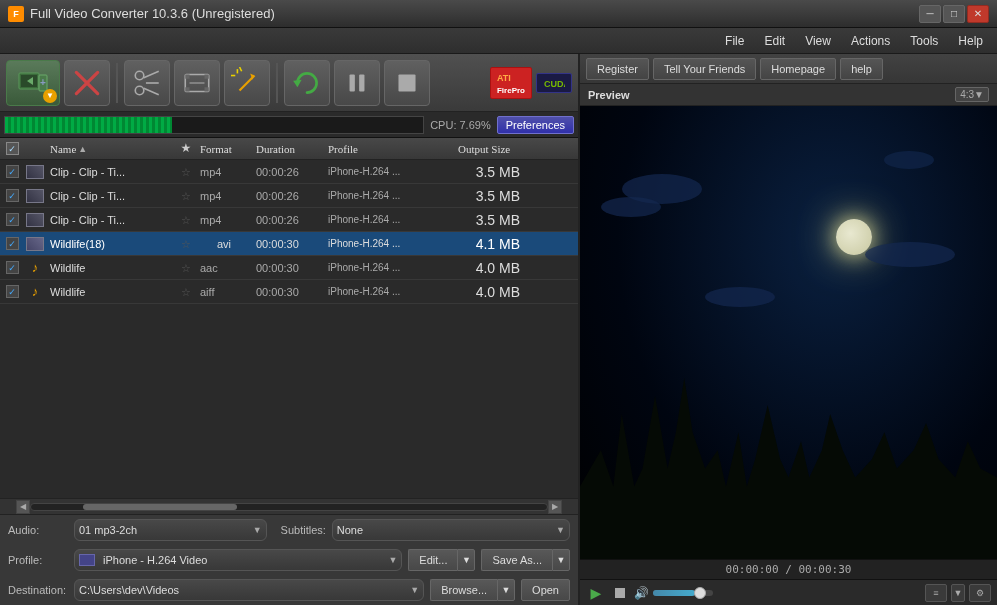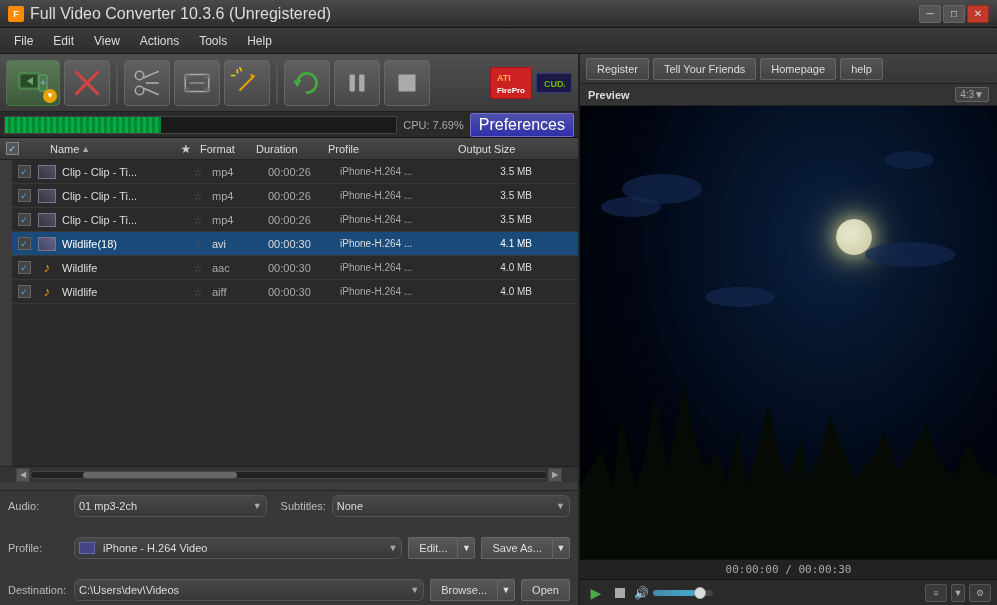--- a/index.html
+++ b/index.html
@@ -2,27 +2,27 @@
 <html><head>
   <meta charset="utf-8">
   <style>
     * { margin: 0; padding: 0; box-sizing: border-box; }
     body { width: 997px; height: 605px; overflow: hidden; font-family: 'Segoe UI', Tahoma, Arial, sans-serif; font-size: 12px; background: #2d2d2d; color: #ccc; }
 
     
     #titlebar { height: 28px; background: linear-gradient(to bottom, #4a4a4a, #2d2d2d); display: flex; align-items: center; padding: 0 8px; justify-content: space-between; border-bottom: 1px solid #111; }
     #titlebar .title-left { display: flex; align-items: center; gap: 6px; }
     #titlebar .app-icon { width: 16px; height: 16px; background: #ff8c00; border-radius: 2px; display: flex; align-items: center; justify-content: center; font-size: 9px; color: white; font-weight: bold; }
-    #titlebar .title-text { font-size: 16px; color: #ddd; }
+    #titlebar .title-text { font-size: 13px; color: #ddd; }
     #titlebar .win-controls { display: flex; gap: 2px; }
     #titlebar .win-btn { width: 22px; height: 18px; display: flex; align-items: center; justify-content: center; font-size: 10px; cursor: pointer; border: 1px solid #666; background: #555; color: #ddd; border-radius: 2px; }
     #titlebar .win-btn.close { background: #c0392b; border-color: #922b21; }
 
     
-    #menubar { height: 26px; background: linear-gradient(to bottom, #3a3a3a, #2e2e2e); display: flex; align-items: center; padding: 0 4px; border-bottom: 1px solid #1a1a1a; }
+    #menubar { height: 26px; background: linear-gradient(to bottom, #3a3a3a, #2e2e2e); display: flex; align-items: center; padding: 0 4px; border-bottom: 1px solid #1a1a1a; justify-content: flex-end; }
     .menu-item { padding: 3px 10px; cursor: pointer; color: #ddd; font-size: 12px; border-radius: 2px; }
 
     
     #main { display: flex; height: calc(605px - 54px); }
 
     
     #left-panel { flex: 0 0 580px; display: flex; flex-direction: column; background: #3c3c3c; border-right: 2px solid #222; }
 
     
     #toolbar { height: 58px; background: linear-gradient(to bottom, #505050, #3a3a3a); display: flex; align-items: center; padding: 4px 6px; gap: 4px; border-bottom: 1px solid #222; }
@@ -31,57 +31,57 @@
     .tb-separator { width: 2px; height: 40px; background: #555; margin: 0 2px; }
     .tb-btn-add { background: linear-gradient(to bottom, #5a7a5a, #3a5a3a); border-color: #4a7a4a; }
     .tb-badge { position: absolute; bottom: 2px; right: 2px; width: 14px; height: 14px; background: #e8a000; border-radius: 50%; font-size: 8px; color: white; display: flex; align-items: center; justify-content: center; }
     .tb-right { margin-left: auto; display: flex; align-items: center; gap: 4px; }
 
     
     #progress-area { height: 26px; background: #2a2a2a; display: flex; align-items: center; padding: 0 4px; gap: 6px; border-bottom: 1px solid #111; }
     .progress-bar-waveform { flex: 1; height: 18px; background: #1a1a1a; border: 1px solid #444; overflow: hidden; position: relative; }
     .waveform-green { height: 100%; background: repeating-linear-gradient(90deg, #00aa44 0px, #00aa44 3px, #008833 3px, #008833 6px); width: 40%; }
     .cpu-text { font-size: 11px; color: #aaa; white-space: nowrap; }
-    .pref-btn { background: linear-gradient(to bottom, #5050aa, #3030aa); border: 1px solid #7070cc; color: white; padding: 2px 8px; cursor: pointer; font-size: 16px; border-radius: 2px; white-space: nowrap; }
-
-    
-    #col-headers { height: 22px; background: linear-gradient(to bottom, #484848, #383838); display: flex; align-items: center; border-bottom: 1px solid #222; padding: 0; }
+    .pref-btn { background: linear-gradient(to bottom, #5050aa, #3030aa); border: 1px solid #7070cc; color: white; padding: 2px 8px; cursor: pointer; font-size: 11px; border-radius: 2px; white-space: nowrap; }
+
+    
+    #col-headers { height: 22px; background: linear-gradient(to bottom, #484848, #383838); display: flex; align-items: center; border-bottom: 1px solid #222; padding: 0; font-family: Liberation Serif, serif; }
     .col-check { width: 24px; flex-shrink: 0; display: flex; align-items: center; justify-content: center; }
     .col-icon { width: 22px; flex-shrink: 0; }
     .col-name { width: 130px; flex-shrink: 0; padding: 0 4px; color: #ddd; font-size: 11px; display: flex; align-items: center; gap: 2px; }
     .col-star { width: 20px; flex-shrink: 0; text-align: center; }
     .col-format { width: 56px; flex-shrink: 0; padding: 0 4px; color: #ddd; font-size: 11px; }
     .col-duration { width: 72px; flex-shrink: 0; padding: 0 4px; color: #ddd; font-size: 11px; }
     .col-profile { width: 130px; flex-shrink: 0; padding: 0 4px; color: #ddd; font-size: 11px; }
     .col-output { width: 70px; flex-shrink: 0; padding: 0 4px; color: #ddd; font-size: 11px; }
     .sort-arrow { color: #aaa; font-size: 9px; }
 
     
-    #file-list { flex: 1; overflow-y: auto; overflow-x: hidden; background: #2a2a2a; margin-left: 12px; }
+    #file-list { flex: 1; overflow-y: auto; overflow-x: hidden; background: #2a2a2a; }
     .file-row { height: 24px; display: flex; align-items: center; border-bottom: 1px solid #383838; cursor: pointer; }
     .file-row.selected { background: #1a4a7a; }
     .file-row .col-check { width: 24px; }
     .file-row .col-icon { width: 22px; display: flex; align-items: center; justify-content: center; }
     .file-row .col-name { width: 130px; color: #ddd; font-size: 11px; overflow: hidden; text-overflow: ellipsis; white-space: nowrap; }
     .file-row .col-star { width: 20px; text-align: center; }
     .file-row .col-format { width: 56px; color: #aaa; font-size: 11px; padding: 0 4px; }
     .file-row .col-duration { width: 72px; color: #aaa; font-size: 11px; padding: 0 4px; }
     .file-row .col-profile { width: 130px; color: #aaa; font-size: 10px; padding: 0 4px; overflow: hidden; text-overflow: ellipsis; white-space: nowrap; }
-    .file-row .col-output { width: 70px; color: #ddd; font-size: 10px; padding: 0 4px; text-align: right; }
+    .file-row .col-output { width: 70px; color: #ddd; font-size: 14px; padding: 0 4px; text-align: right; }
     .audio-icon { color: #e8a000; font-size: 13px; }
     .video-icon-small { width: 18px; height: 14px; background: linear-gradient(45deg, #334, #556); border: 1px solid #778; }
 
     
     #scrollbar-area { height: 16px; background: #333; border-top: 1px solid #222; display: flex; align-items: center; padding: 0 16px; }
     .h-scrollbar { flex: 1; height: 8px; background: #222; border: 1px solid #444; border-radius: 4px; position: relative; }
     .h-scrollbar-thumb { width: 30%; height: 100%; background: #666; border-radius: 4px; margin-left: 10%; }
     .scroll-arrow { width: 14px; height: 14px; background: #555; border: 1px solid #444; display: flex; align-items: center; justify-content: center; font-size: 8px; color: #aaa; cursor: pointer; }
 
     
-    #bottom-controls { background: #383838; border-top: 1px solid #222; padding: 4px 8px; display: flex; flex-direction: column; gap: 20px; margin-top: 8px; }
+    #bottom-controls { background: #383838; border-top: 1px solid #222; padding: 4px 8px; display: flex; flex-direction: column; gap: 8px; }
     .ctrl-row { display: flex; align-items: center; gap: 6px; }
     .ctrl-label { color: #bbb; font-size: 11px; width: 60px; flex-shrink: 0; }
     .ctrl-select { flex: 1; height: 22px; background: linear-gradient(to bottom, #484848, #383838); border: 1px solid #555; color: #ddd; font-size: 11px; padding: 0 4px; cursor: pointer; border-radius: 6px; display: flex; align-items: center; justify-content: space-between; }
     .select-arrow { color: #aaa; font-size: 9px; }
     .ctrl-btn { height: 22px; padding: 0 10px; background: linear-gradient(to bottom, #585858, #484848); border: 1px solid #666; color: #ddd; font-size: 11px; cursor: pointer; border-radius: 2px; white-space: nowrap; }
     .ctrl-btn-split { display: flex; }
     .ctrl-btn-main { height: 22px; padding: 0 10px; background: linear-gradient(to bottom, #585858, #484848); border: 1px solid #666; border-right: none; color: #ddd; font-size: 11px; cursor: pointer; border-radius: 2px 0 0 2px; white-space: nowrap; }
     .ctrl-btn-drop { height: 22px; width: 18px; background: linear-gradient(to bottom, #585858, #484848); border: 1px solid #666; color: #ddd; font-size: 9px; cursor: pointer; border-radius: 0 2px 2px 0; display: flex; align-items: center; justify-content: center; }
     .profile-icon { width: 16px; height: 12px; background: #448; border: 1px solid #66a; margin-right: 4px; display: inline-block; }
 
@@ -326,21 +326,21 @@
 
       <div class="file-row selected">
         <div class="col-check">
             <div class="chk checked"></div>
           </div>
         <div class="col-icon">
             <div class="video-icon-small" style="background:linear-gradient(45deg,#446,#668);"></div>
           </div>
         <div class="col-name" style="color:#fff;">Wildlife(18)</div>
         <div class="col-star"><span class="star-empty">☆</span></div>
-        <div class="col-format" style="color:#ddd;">avi</div>
+        <div class="col-format" style="color:#ddd;text-align:center;">avi</div>
         <div class="col-duration" style="color:#ddd;">00:00:30</div>
         <div class="col-profile" style="color:#ddd;">iPhone-H.264 ...</div>
         <div class="col-output" style="color:#fff;">4.1 MB</div>
       </div>
 
       <div class="file-row">
         <div class="col-check">
             <div class="chk checked"></div>
           </div>
         <div class="col-icon">

